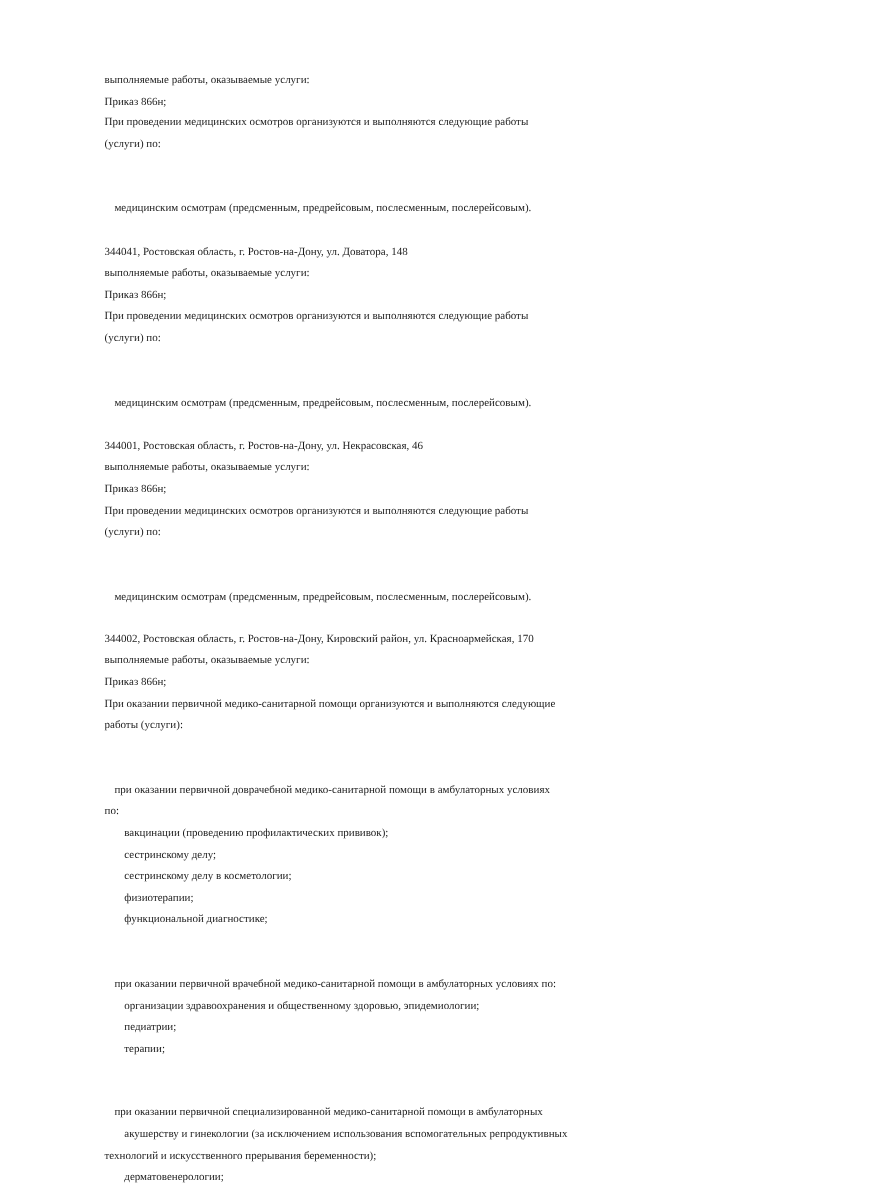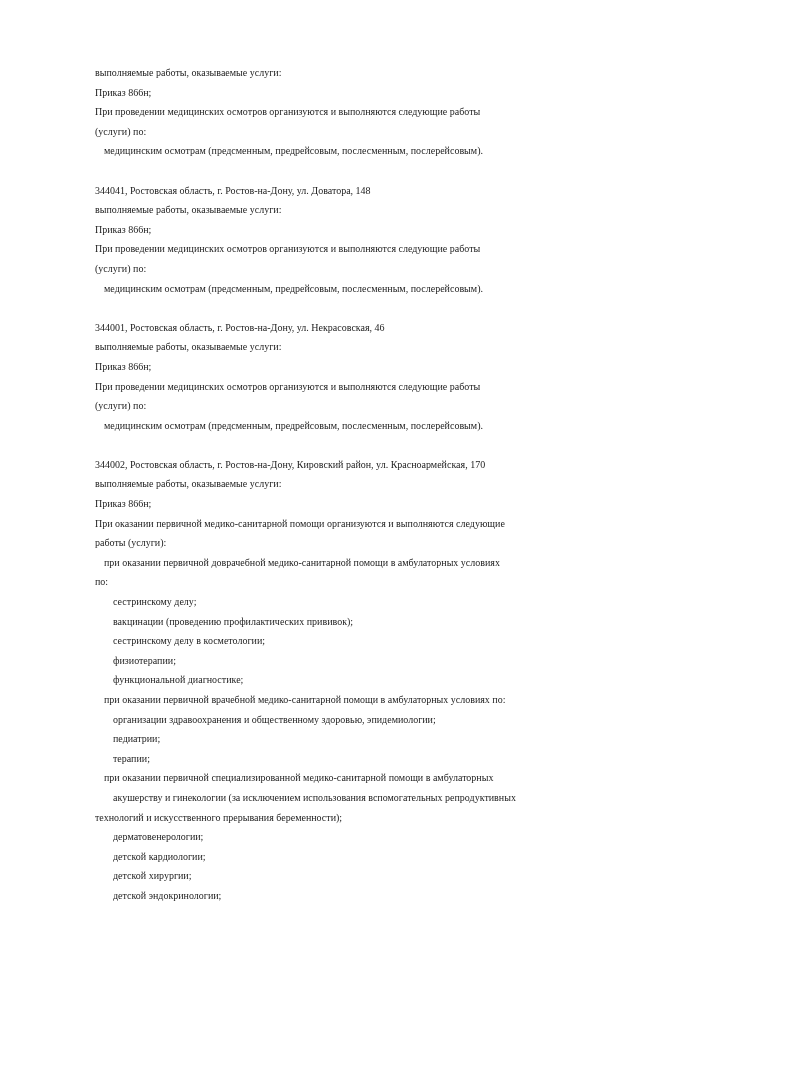--- a/index.html
+++ b/index.html
@@ -27,21 +27,21 @@
   .license-block {
     margin-bottom: 19.6px;
   }
   .license-block:last-child {
     margin-bottom: 0;
   }
   .line {
     white-space: pre;
   }
   .indent-0 { padding-left: 0; }
-  .indent-1 { padding-left: 9px; }
+  .indent-1 { padding-left: 9px; margin-top: 39px; }
   .indent-2 { padding-left: 18px; }
 </style>
 </head>
 <body>
 
 <div class="doc-page">
   <div>
       <div class="license-block">
         <div class="line indent-0">выполняемые работы, оказываемые услуги:</div>
         <div class="line indent-0">Приказ 866н;</div>
@@ -66,22 +66,22 @@
         <div class="line indent-1">медицинским осмотрам (предсменным, предрейсовым, послесменным, послерейсовым).</div>
       </div>
       <div class="license-block">
         <div class="line indent-0">344002, Ростовская область, г. Ростов-на-Дону, Кировский район, ул. Красноармейская, 170</div>
         <div class="line indent-0">выполняемые работы, оказываемые услуги:</div>
         <div class="line indent-0">Приказ 866н;</div>
         <div class="line indent-0">При оказании первичной медико-санитарной помощи организуются и выполняются следующие</div>
         <div class="line indent-0">работы (услуги):</div>
         <div class="line indent-1">при оказании первичной доврачебной медико-санитарной помощи в амбулаторных условиях</div>
         <div class="line indent-0">по:</div>
+        <div class="line indent-2">вакцинации (проведению профилактических прививок);</div>
         <div class="line indent-2">сестринскому делу;</div>
-        <div class="line indent-2">вакцинации (проведению профилактических прививок);</div>
         <div class="line indent-2">сестринскому делу в косметологии;</div>
         <div class="line indent-2">физиотерапии;</div>
         <div class="line indent-2">функциональной диагностике;</div>
         <div class="line indent-1">при оказании первичной врачебной медико-санитарной помощи в амбулаторных условиях по:</div>
         <div class="line indent-2">организации здравоохранения и общественному здоровью, эпидемиологии;</div>
         <div class="line indent-2">педиатрии;</div>
         <div class="line indent-2">терапии;</div>
         <div class="line indent-1">при оказании первичной специализированной медико-санитарной помощи в амбулаторных</div>
         <div class="line indent-2">акушерству и гинекологии (за исключением использования вспомогательных репродуктивных</div>
         <div class="line indent-0">технологий и искусственного прерывания беременности);</div>

